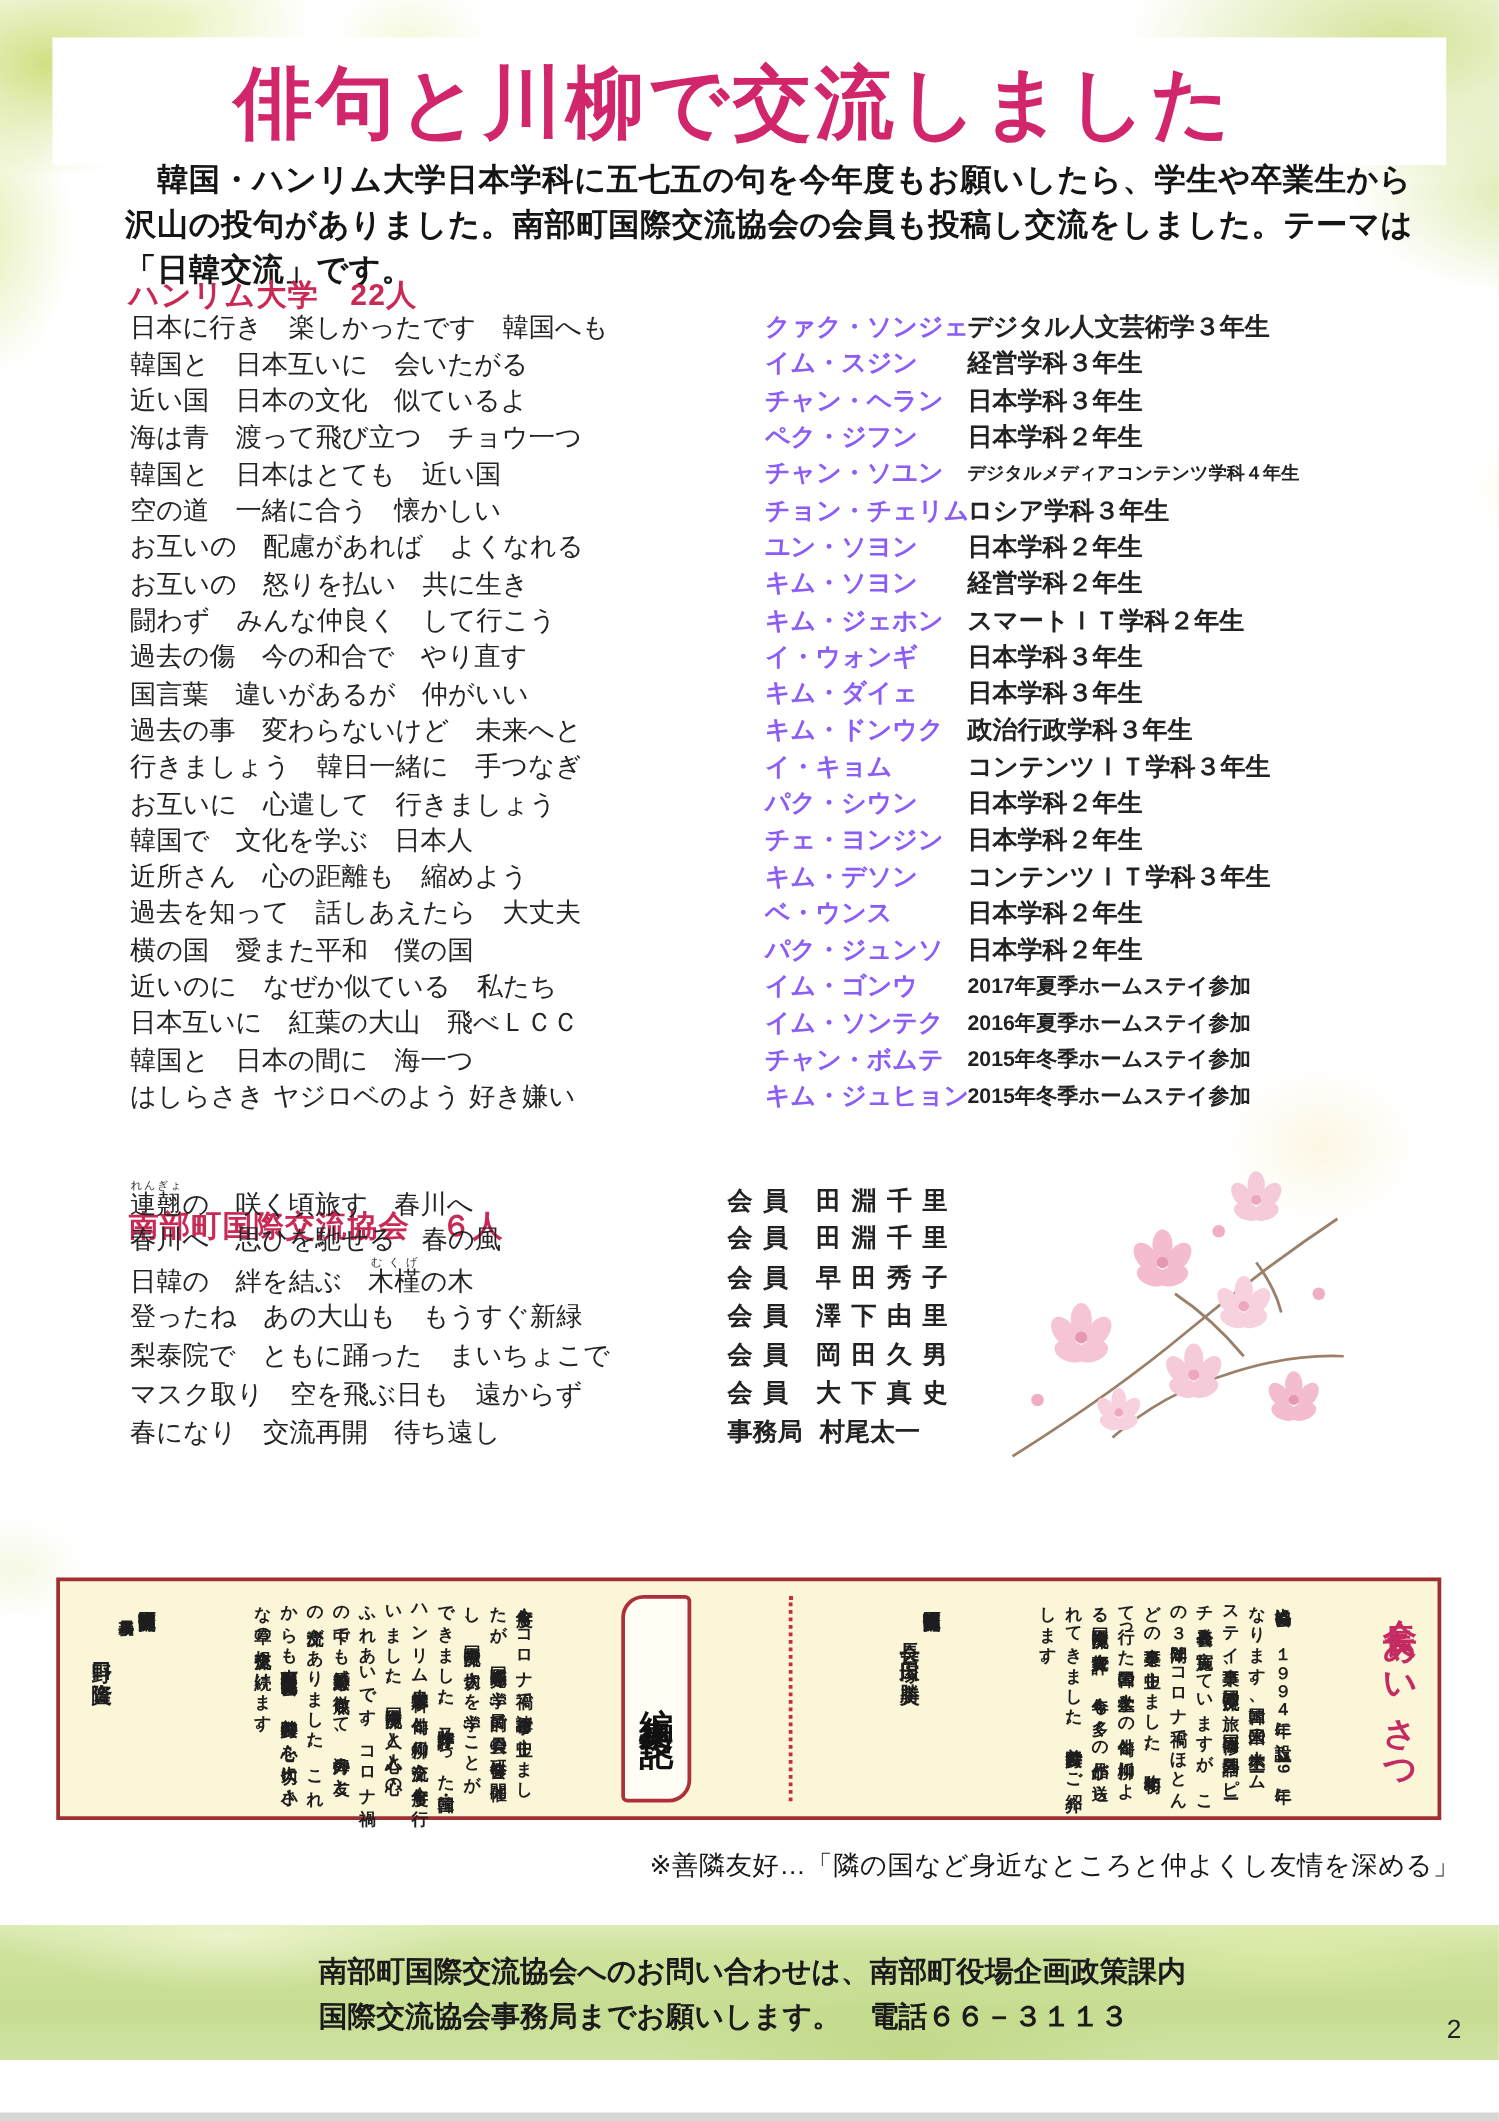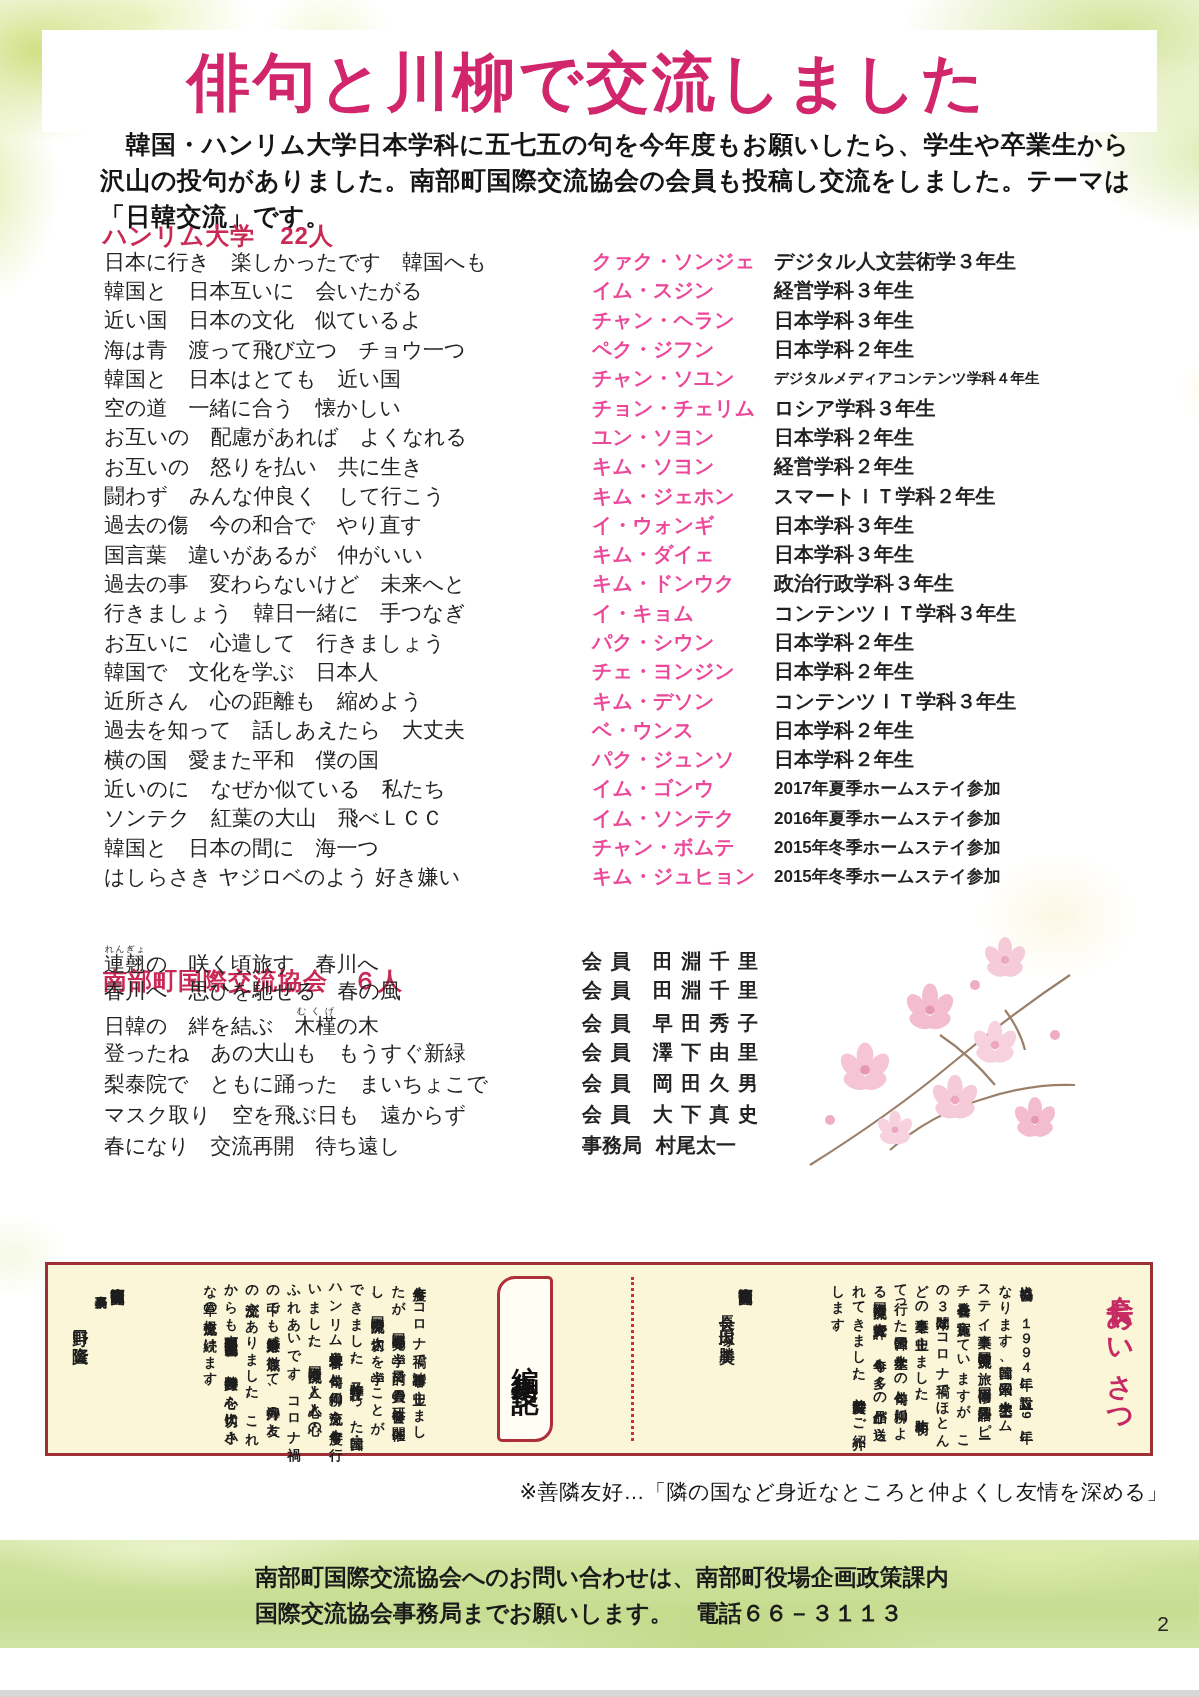--- a/index.html
+++ b/index.html
@@ -37,21 +37,21 @@
   }
   .hanlim-heading{top:220px;}
   .nanbu-heading{top:965px;}
 
   .hanlim-rows{position:absolute;left:104px;top:247px;right:30px;}
   .h-row{display:grid;grid-template-columns:488px 182px 1fr;align-items:center;height:29.3px;}
   .poem{
     font-family:"DejaVu Serif","Liberation Serif",serif;
     font-size:21px;color:#242424;white-space:nowrap;
   }
-  .h-name{font-size:20px;font-weight:bold;color:#ec4899;white-space:nowrap;}
+  .h-name{font-size:20px;font-weight:bold;color:#8b5cf6;white-space:nowrap;margin-left:20px;}
   .h-affil{font-size:20px;font-weight:bold;color:#222;white-space:nowrap;}
   .h-affil.cond{font-size:17px;}
   .h-affil.xcond{font-size:14.5px;}
 
   .nanbu-rows{position:absolute;left:104px;top:944px;right:30px;}
   .n-row{display:grid;grid-template-columns:478px 1fr;align-items:center;height:31px;}
   .n-name-cell{font-size:20px;font-weight:bold;color:#222;white-space:nowrap;}
   .n-role{display:inline-block;margin-right:14px;}
   .n-role.spread,.n-name.spread{letter-spacing:.42em;}
   ruby rt{font-size:9px;color:#333;letter-spacing:0;}
@@ -226,21 +226,21 @@
     <span class="h-affil">日本学科２年生</span>
   </div>
 
   <div class="h-row">
     <span class="poem">近いのに　なぜか似ている　私たち</span>
     <span class="h-name">イム・ゴンウ</span>
     <span class="h-affil cond">2017年夏季ホームステイ参加</span>
   </div>
 
   <div class="h-row">
-    <span class="poem">ソンテク　紅葉の大山　飛べＬＣＣ</span>
+    <span class="poem">日本互いに　紅葉の大山　飛べＬＣＣ</span>
     <span class="h-name">イム・ソンテク</span>
     <span class="h-affil cond">2016年夏季ホームステイ参加</span>
   </div>
 
   <div class="h-row">
     <span class="poem">韓国と　日本の間に　海一つ</span>
     <span class="h-name">チャン・ボムテ</span>
     <span class="h-affil cond">2015年冬季ホームステイ参加</span>
   </div>
 

